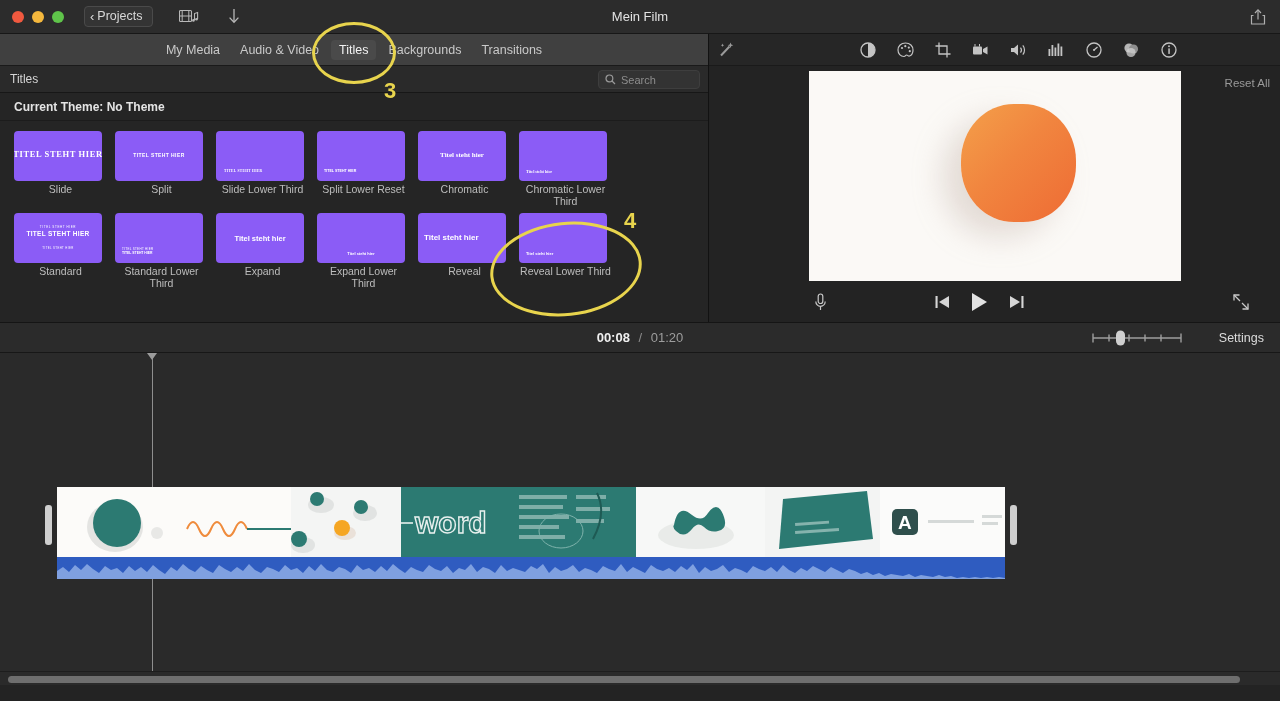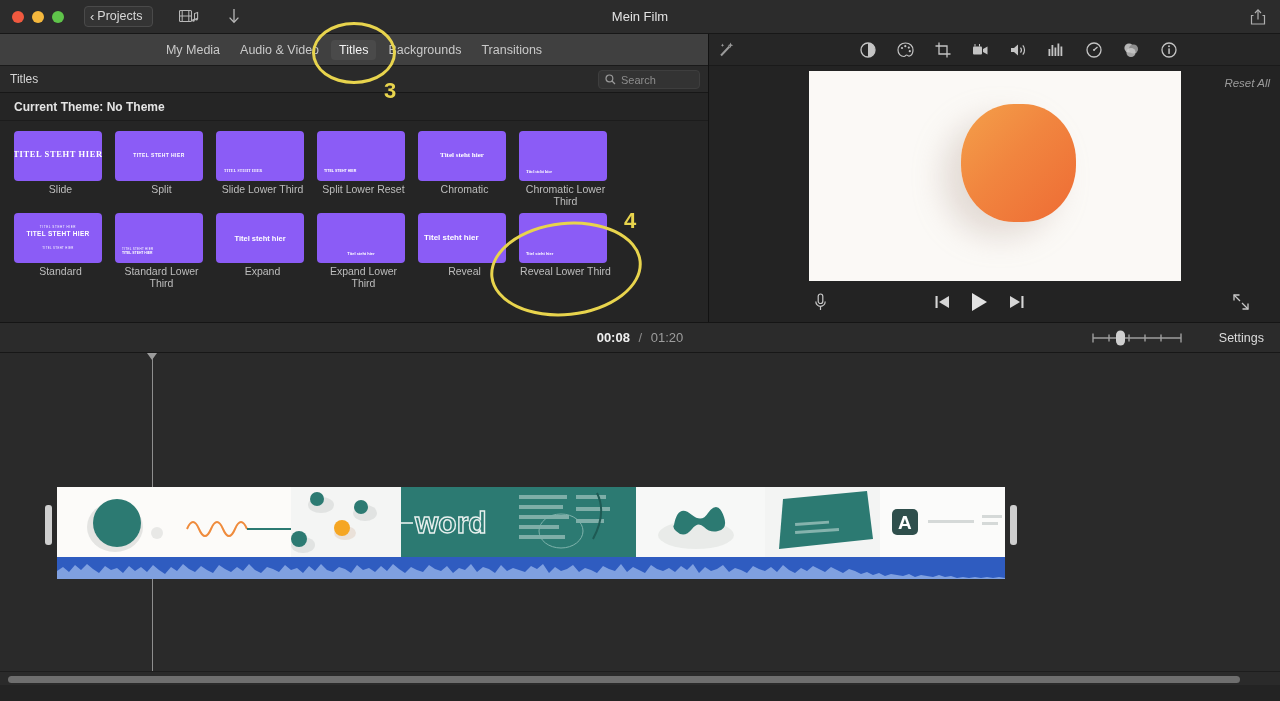--- a/index.html
+++ b/index.html
@@ -93,21 +93,20 @@
   }
   .cap {
     width: 93px; margin-top: 3px; text-align: center;
     color: #bdbdbd; font-size: 10.5px; line-height: 11.5px;
   }
 
   
   .right {
     position: absolute; left: 709px; top: 34px; width: 571px; height: 288px;
     background: #232323;
-    font-style: italic;
   }
   .insp-bar {
     height: 32px; display: flex; align-items: center; border-bottom: 1px solid #1a1a1a;
     background: #262626;
   }
   .insp-icons { display: flex; align-items: center; gap: 21px; margin-left: 125px; }
   .insp-ic { color: #c4c4c4; display: flex; }
   .wand { margin-left: 8px; color: #9a9a9a; }
   .reset-all { position: absolute; right: 10px; top: 43px; color: #9a9a9a; font-size: 11.5px; }
 

